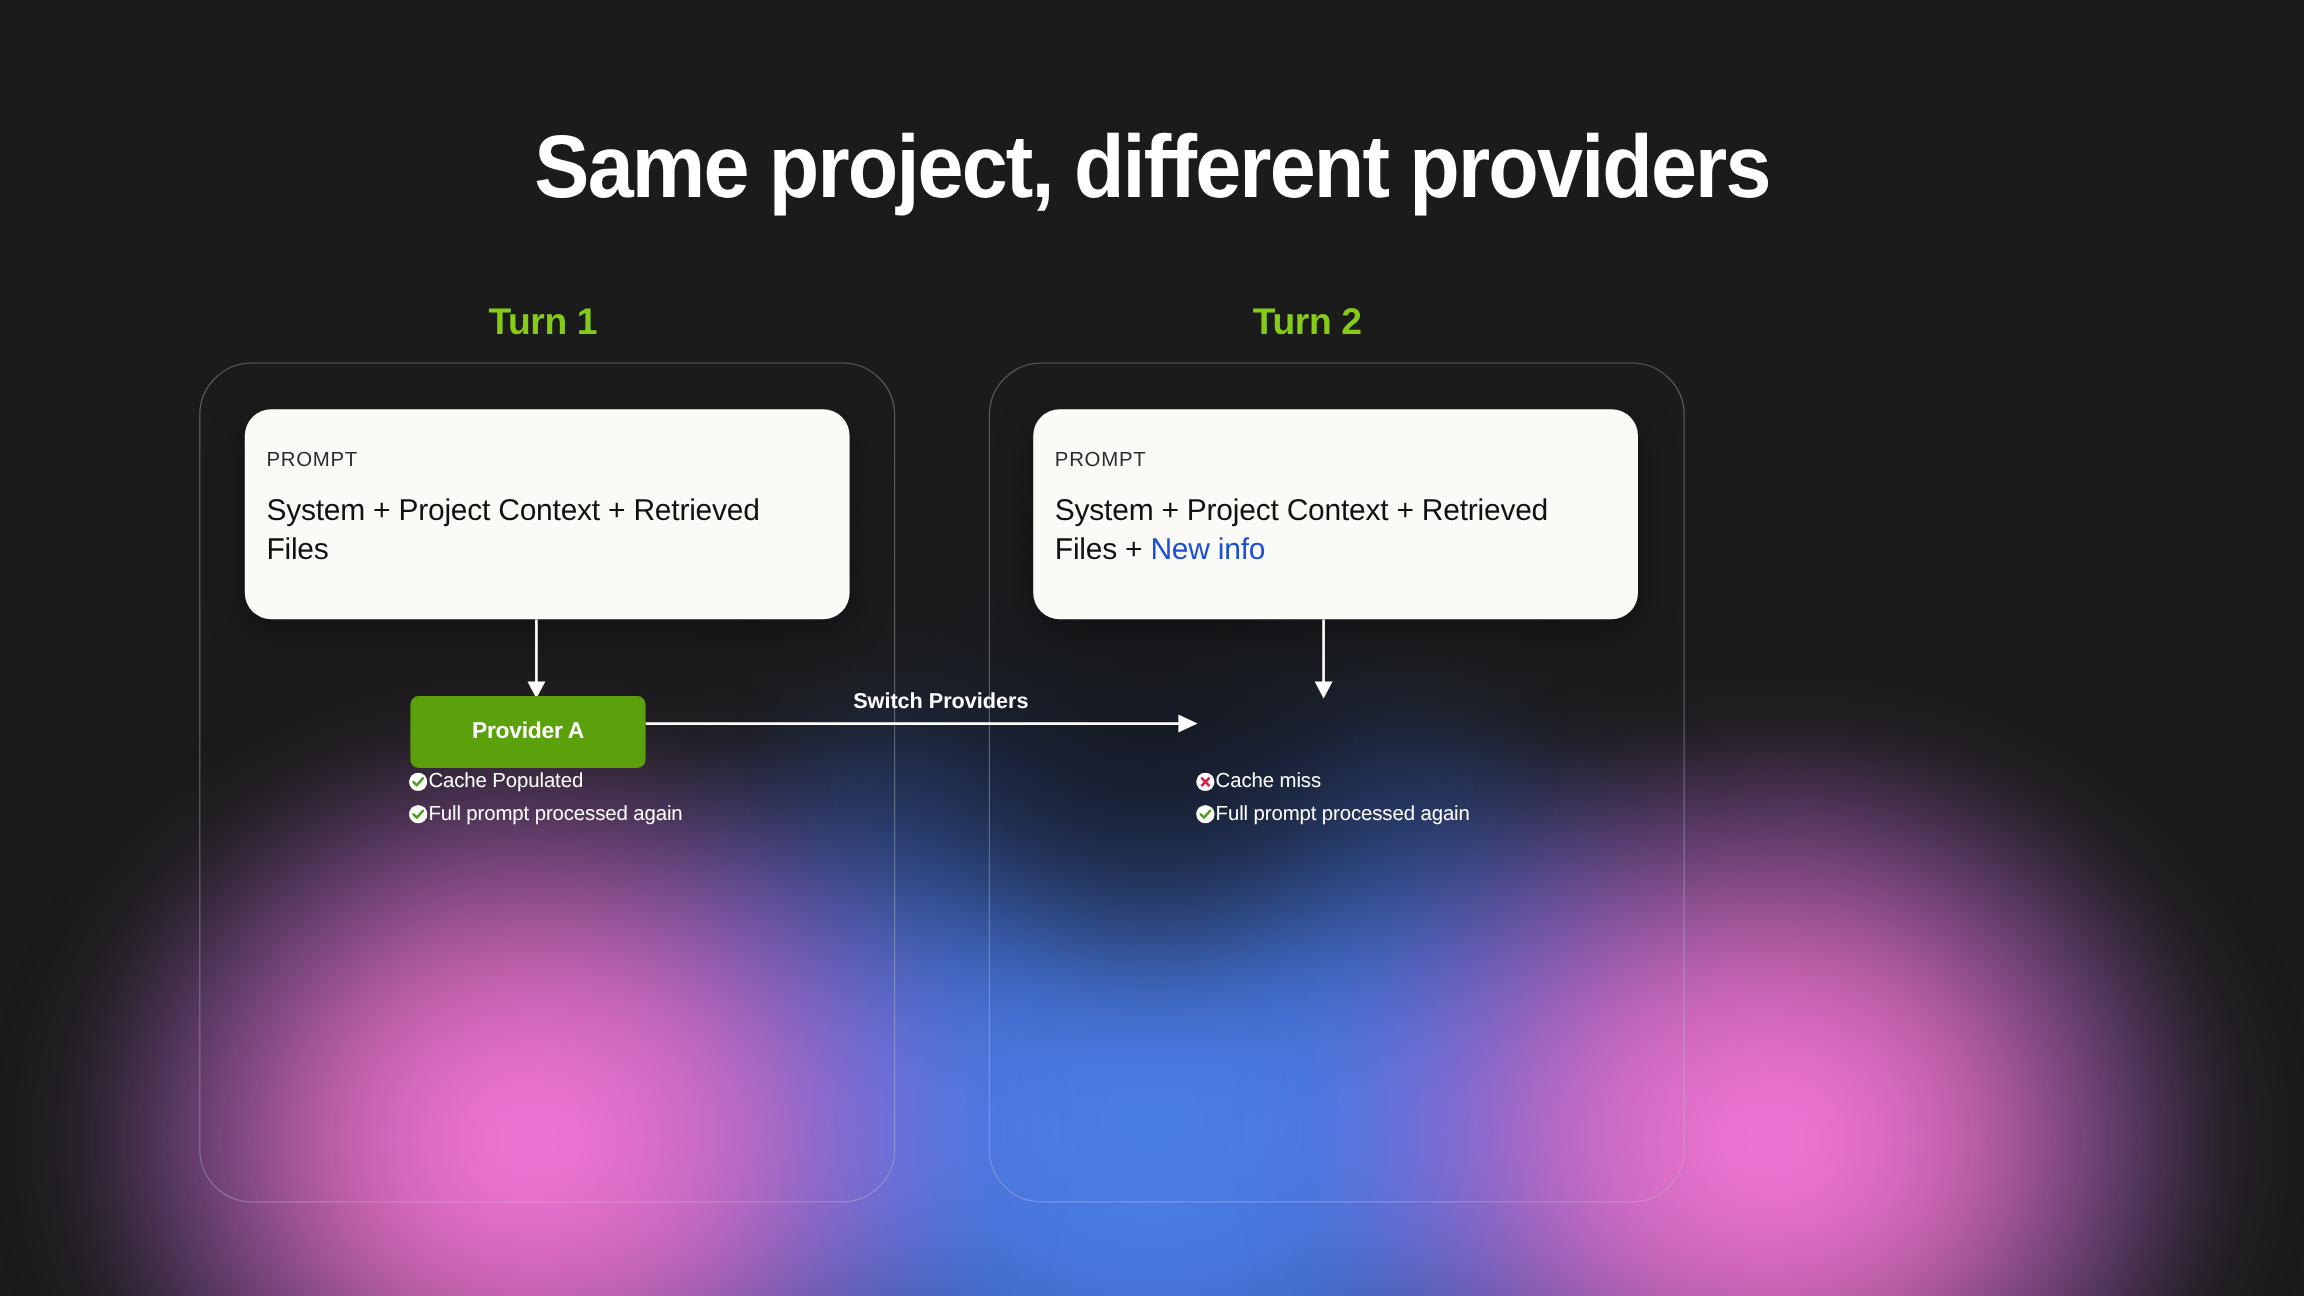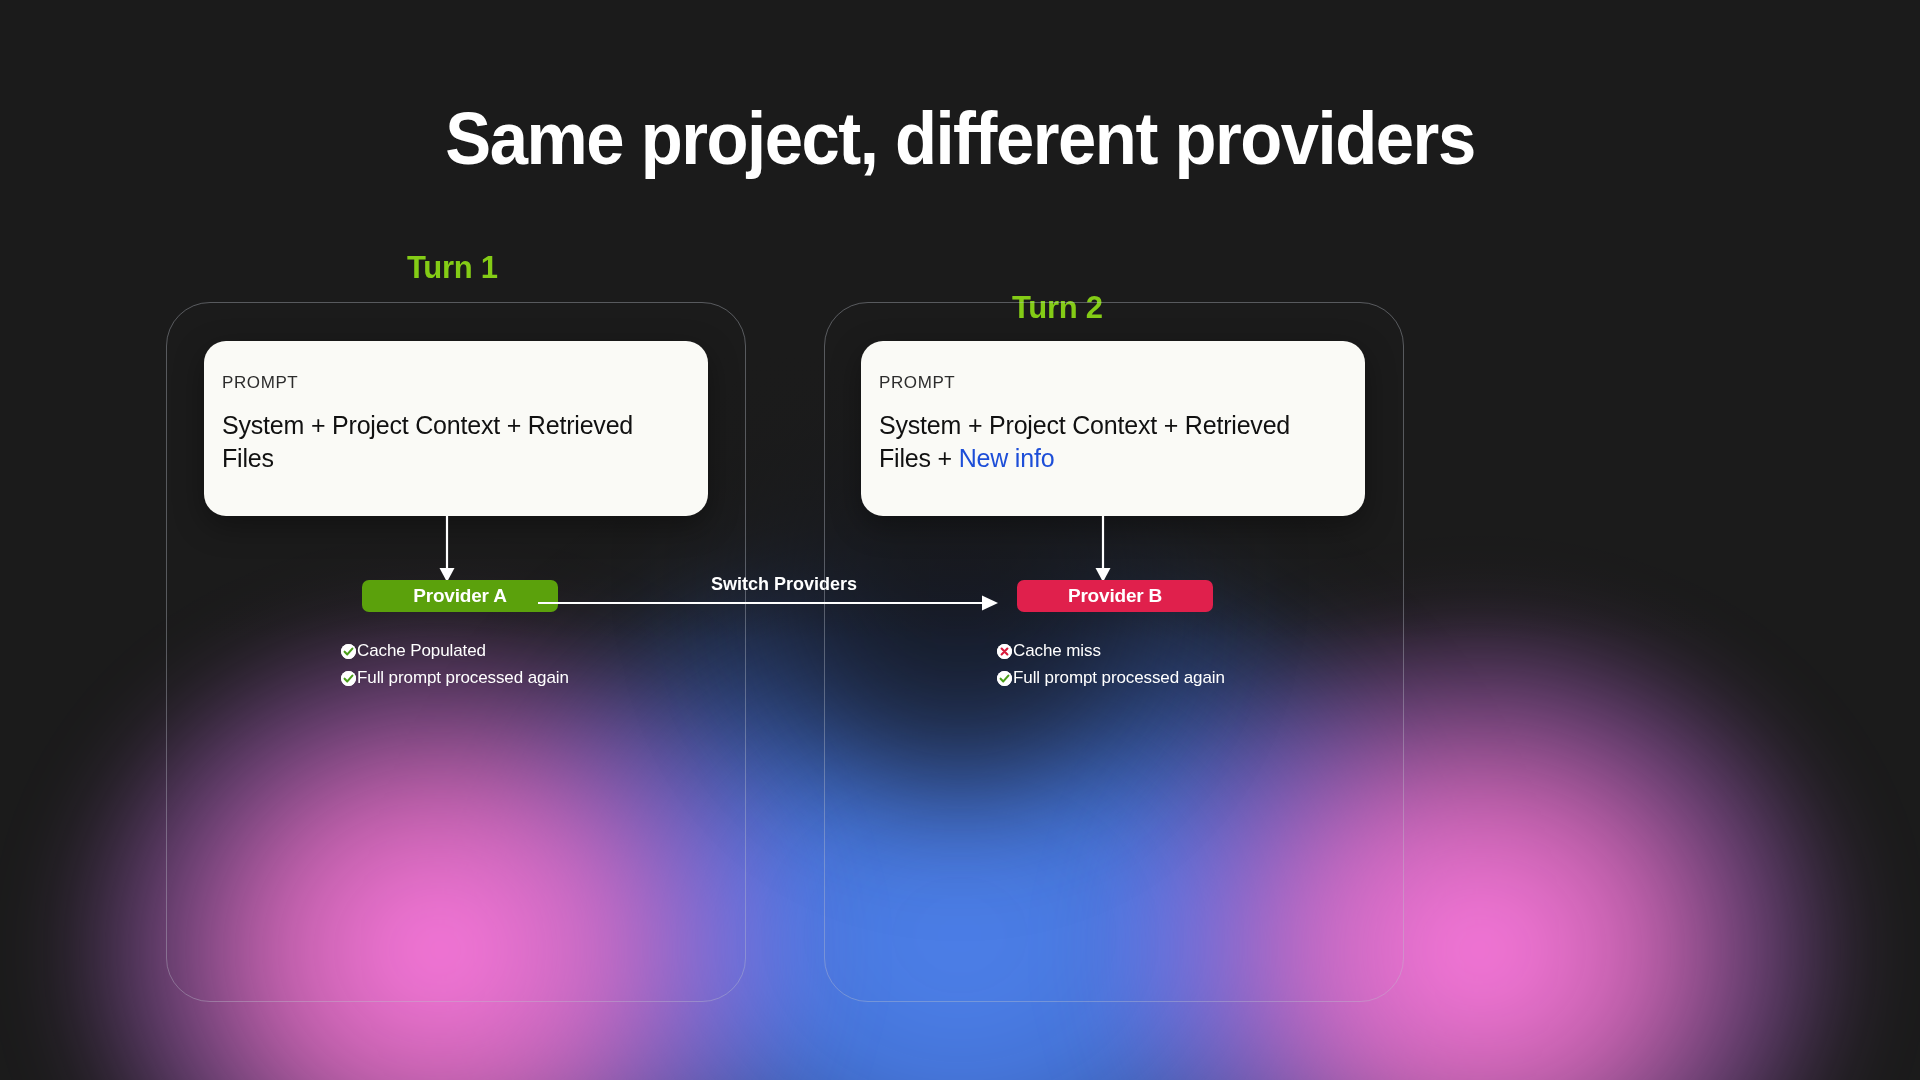--- a/index.html
+++ b/index.html
@@ -63,21 +63,21 @@
   
   .turn-label {
     position:absolute;
     font-size:31px;
     font-weight:700;
     color:#84cc16;
     letter-spacing:-0.3px;
     white-space:nowrap;
   }
   .turn-label.t1 { top:250px; left:407px; }
-  .turn-label.t2 { top:250px; left:1012px;margin-top:40px; }
+  .turn-label.t2 { top:250px; left:1044px; }
 
   
   .panel {
     position:absolute;
     border:1px solid rgba(190,195,205,0.38);
     border-radius:44px;
     background:transparent;
   }
   .panel.p1 { left:166px; top:302px; width:580px; height:700px; }
   .panel.p2 { left:824px; top:302px; width:580px; height:700px; }
@@ -107,30 +107,29 @@
   .new-info { color:#1d4ed8; }
 
   
   .v-arrow { position:absolute; }
   .v-arrow.a1 { left:435px; top:516px; }
   .v-arrow.a2 { left:1091px; top:516px; }
 
   
   .provider {
     position:absolute;
-    height:32px;
+    height:60px;
     border-radius:7px;
     display:flex;
     align-items:center;
     justify-content:center;
     color:#ffffff;
     font-size:19px;
     font-weight:700;
     letter-spacing:-0.2px;
-    margin-left:20px;
   }
   .provider.a { left:342px; top:580px; width:196px; background:#5ba10c; }
   .provider.b { left:997px; top:580px; width:196px; background:#e0204c; }
 
   
   .switch-label {
     position:absolute;
     left:711px; top:574px;
     font-size:18px;
     font-weight:700;
@@ -204,23 +203,20 @@
   <div class="v-arrow a2">
     <svg width="24" height="68" viewBox="0 0 24 68">
       <line x1="12" y1="0" x2="12" y2="56" stroke="#ffffff" stroke-width="2.2"></line>
       <path d="M12 66 L4.5 52 L19.5 52 Z" fill="#ffffff"></path>
     </svg>
   </div>
 
   <div class="provider a">
     <span>Provider A</span>
   </div>
-  <div class="provider b">
-    <span>Provider B</span>
-  </div>
 
   <div class="switch-label">Switch Providers</div>
   <div class="h-arrow">
     <svg width="462" height="22" viewBox="0 0 462 22">
       <line x1="0" y1="11" x2="450" y2="11" stroke="#ffffff" stroke-width="2.2"></line>
       <path d="M460 11 L444 3.5 L444 18.5 Z" fill="#ffffff"></path>
     </svg>
   </div>
 
   <div class="status-list s1">

